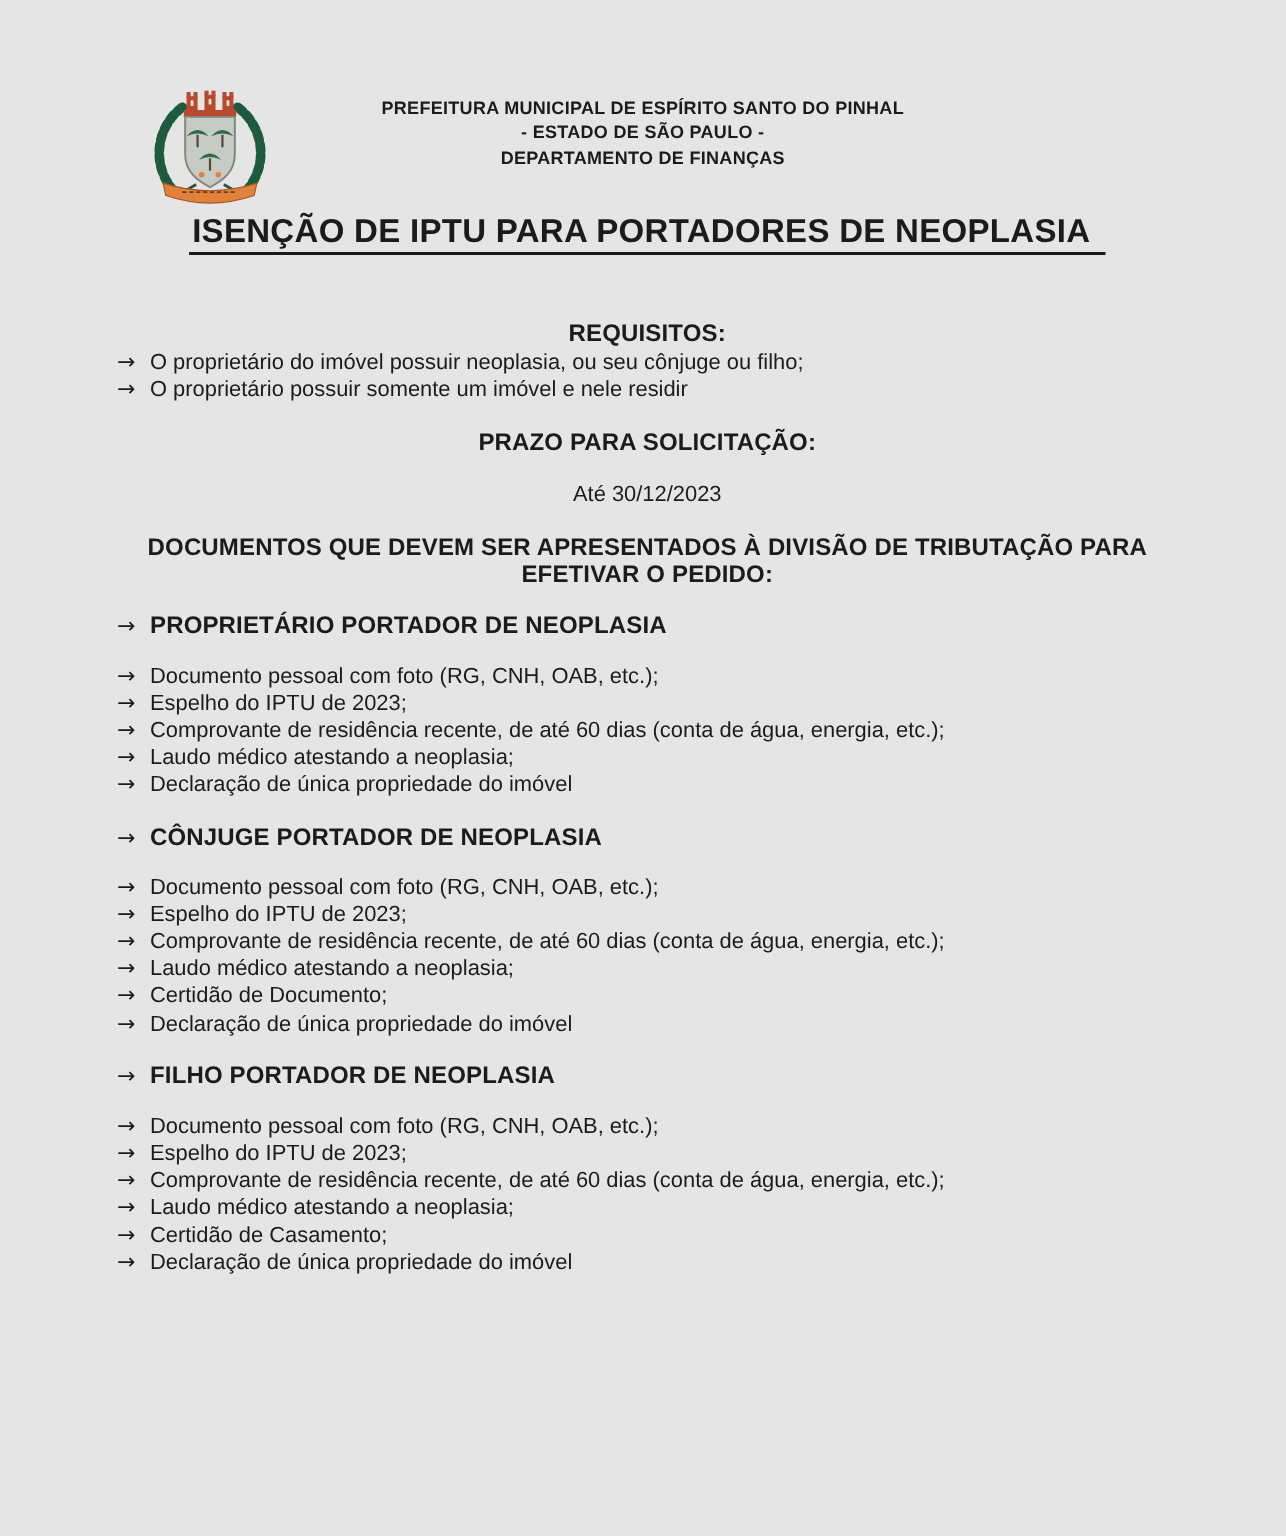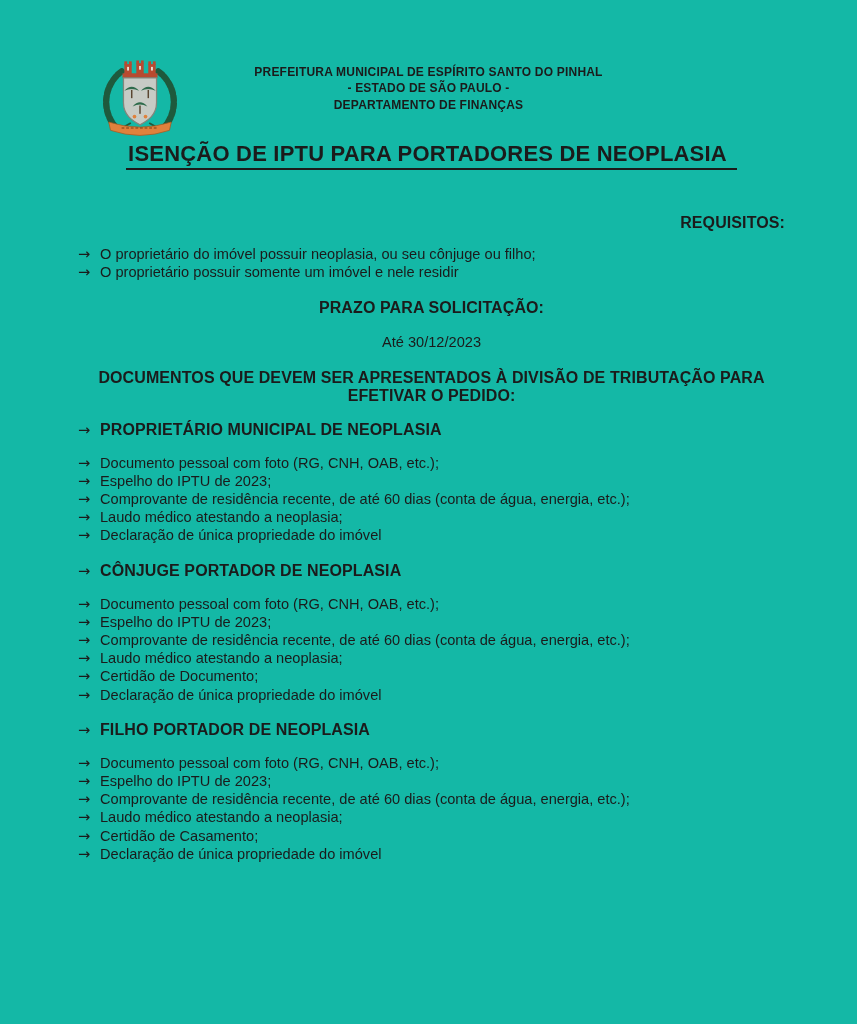--- a/index.html
+++ b/index.html
@@ -1,20 +1,20 @@
 <!DOCTYPE html>
 <html lang="pt-BR"><head>
 <meta charset="utf-8">
 <style>
   html,body{margin:0;padding:0;background:#ffffff;}
   .page{
     position:relative;
     width:857px;height:1024px;
     margin:0 auto;
-    background:#14b8a6;
+    background:#e5e5e5;
     font-family:"Liberation Sans","DejaVu Sans",sans-serif;
     color:#1b1b1b;
     overflow:hidden;
   }
   .logo{position:absolute;left:94px;top:58px;width:92px;height:84px;}
   .logo svg{display:block;width:100%;height:100%;}
   .letterhead{
     position:absolute;left:0;right:0;top:64px;
     text-align:center;
     font-weight:bold;font-size:12px;line-height:16.3px;
@@ -47,21 +47,21 @@
     margin:0 0 15px 0;
     letter-spacing:.1px;
   }
   .doc-list{margin:0 0 17px 0;}
   .li{font-size:14.6px;line-height:17.2px;}
   .arrow{
     display:inline-block;width:22px;
     font-weight:400;font-size:14.6px;
     font-family:"DejaVu Sans","Liberation Sans",sans-serif;
   }
-  .mb13{margin-bottom:13px;text-align:right;}
+  .mb13{margin-bottom:1px;}
   .mb15{margin-bottom:15px;}
   .mb17{margin-bottom:17px;}
   .mb18{margin-bottom:18px;}
 </style>
 </head>
 <body>
 
 <div class="page">
 
   <div class="logo">
@@ -129,21 +129,21 @@
         <span class="arrow">→</span><span>O proprietário possuir somente um imóvel e nele residir</span>
       </div>
     </div>
 
     <div class="c-head mb17">PRAZO PARA SOLICITAÇÃO:</div>
     <div class="c-body mb17">Até 30/12/2023</div>
 
     <div class="c-head docs mb15">DOCUMENTOS QUE DEVEM SER APRESENTADOS À DIVISÃO DE TRIBUTAÇÃO PARA EFETIVAR O PEDIDO:</div>
 
     <div class="sec-head">
-      <span class="arrow">→</span><span>PROPRIETÁRIO MUNICIPAL DE NEOPLASIA</span>
+      <span class="arrow">→</span><span>PROPRIETÁRIO PORTADOR DE NEOPLASIA</span>
     </div>
     <div class="doc-list">
       <div class="li"><span class="arrow">→</span><span>Documento pessoal com foto (RG, CNH, OAB, etc.);</span></div>
       <div class="li"><span class="arrow">→</span><span>Espelho do IPTU de 2023;</span></div>
       <div class="li"><span class="arrow">→</span><span>Comprovante de residência recente, de até 60 dias (conta de água, energia, etc.);</span></div>
       <div class="li"><span class="arrow">→</span><span>Laudo médico atestando a neoplasia;</span></div>
       <div class="li"><span class="arrow">→</span><span>Declaração de única propriedade do imóvel</span></div>
     </div>
 
     <div class="sec-head">

